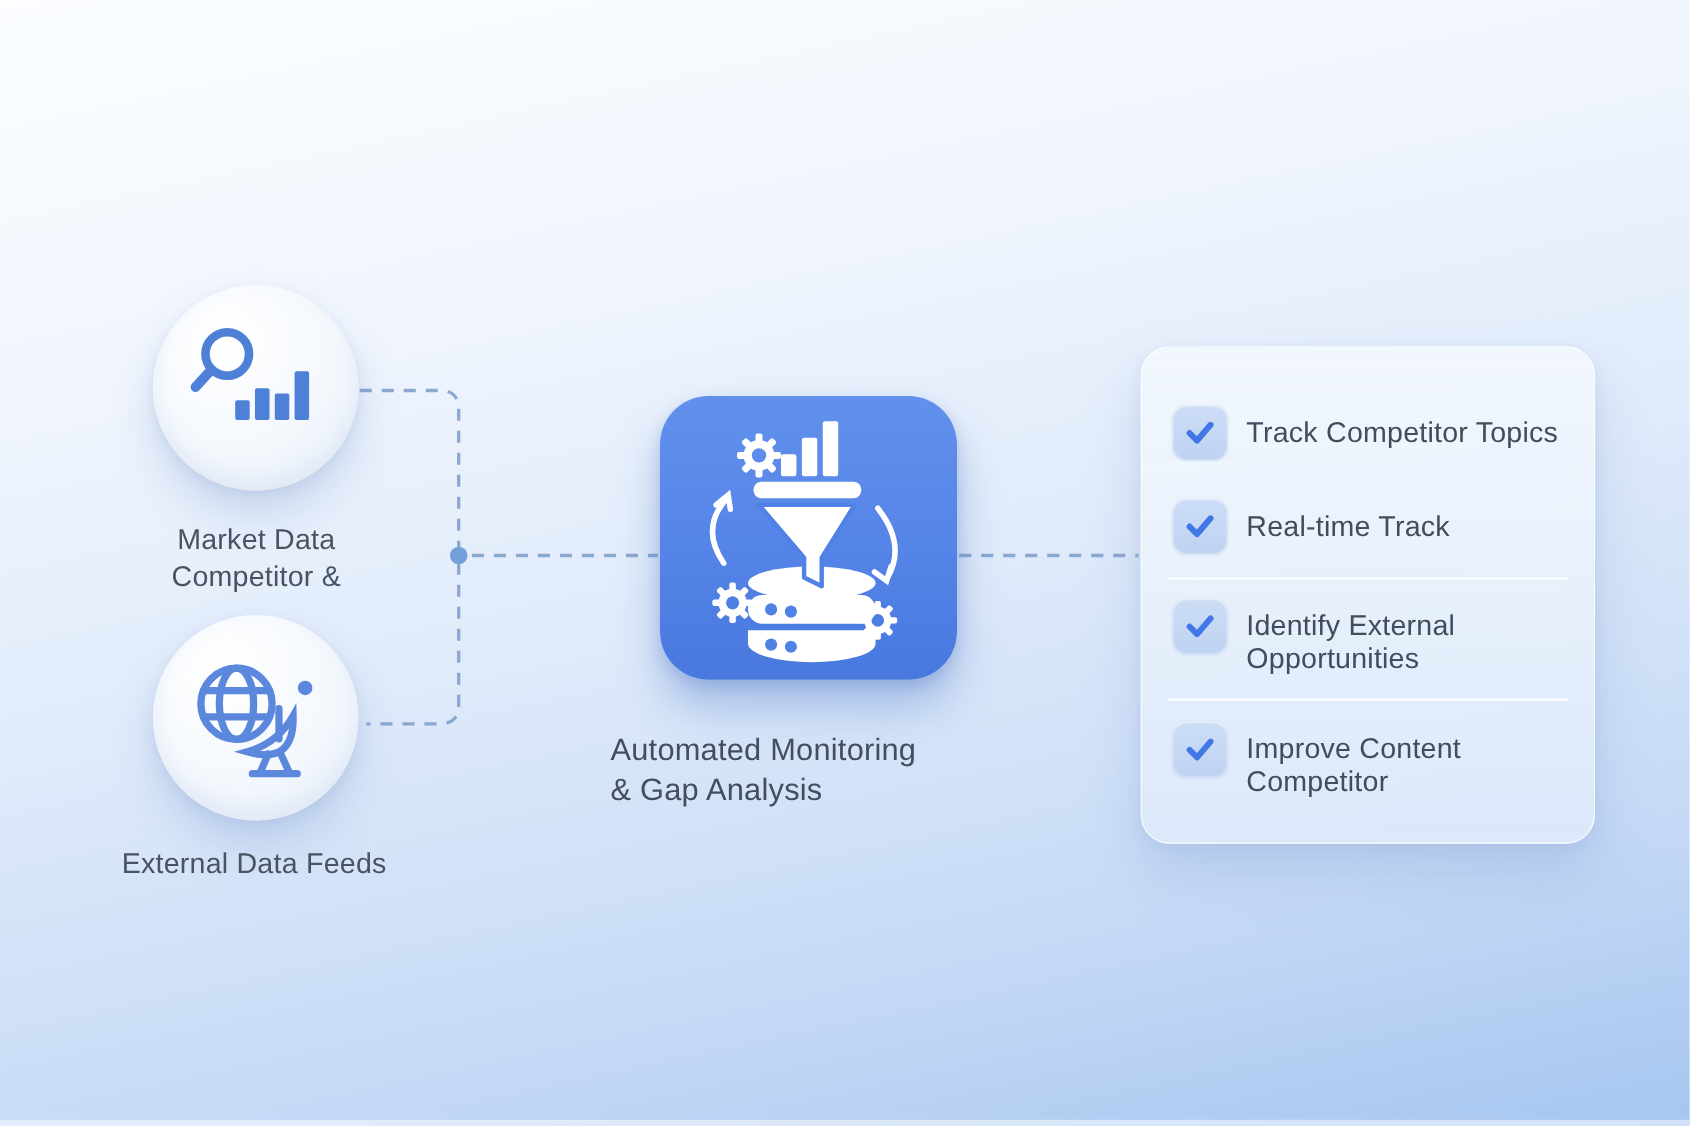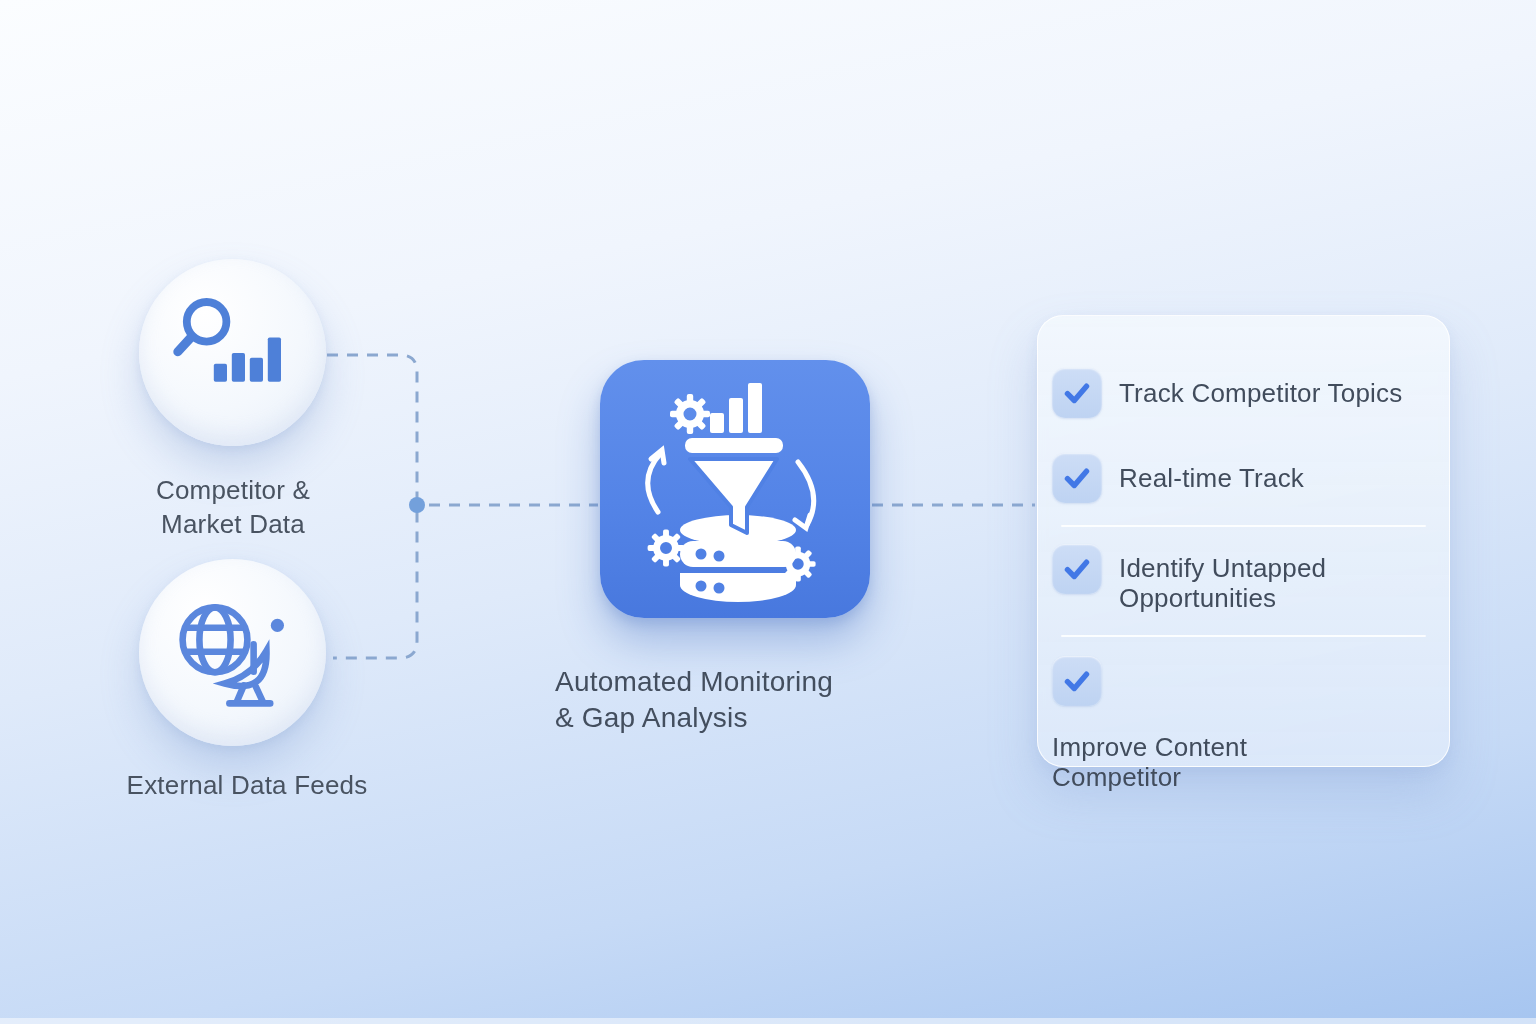--- a/index.html
+++ b/index.html
@@ -18,21 +18,21 @@
     box-shadow:0 22px 38px rgba(123,153,205,0.30), 0 4px 10px rgba(140,165,210,0.18), inset 0 -10px 18px rgba(195,210,235,0.30);
     display:flex;align-items:center;justify-content:center;
   }
   .circle-1{left:139px;top:259px;}
   .circle-2{left:139px;top:559px;}
   .node-label{
     position:absolute;width:340px;text-align:center;
     font-size:26px;line-height:34px;color:#495361;letter-spacing:0.2px;
   }
   .label-1{left:63px;top:473px;}
-  .label-2{left:77px;top:768px;}
+  .label-2{left:61px;top:768px;}
   .node-label span{display:block;}
   
   .process-tile{
     position:absolute;left:600px;top:360px;width:270px;height:258px;border-radius:44px;
     background:linear-gradient(180deg,#6290ec 0%,#5484e7 55%,#4878de 100%);
     box-shadow:0 24px 40px rgba(86,124,199,0.40), 0 6px 12px rgba(86,124,199,0.25);
     display:flex;align-items:center;justify-content:center;
   }
   .process-label{
     position:absolute;left:555px;top:664px;width:370px;
@@ -40,28 +40,28 @@
   }
   .process-label span{display:block;}
   
   .checklist-card{
     position:absolute;left:1037px;top:315px;width:411px;height:450px;border-radius:26px;
     background:linear-gradient(180deg,rgba(243,248,253,0.88) 0%,rgba(224,235,250,0.80) 100%);
     border:1.5px solid rgba(255,255,255,0.85);
     box-shadow:0 26px 48px rgba(125,155,210,0.28), 0 6px 14px rgba(140,165,215,0.16);
     backdrop-filter:blur(5px);
   }
-  .check-row{position:absolute;left:14px;right:20px;display:flex;gap:17px;}
+  .check-row{position:absolute;left:28px;right:20px;display:flex;gap:17px;}
   .check-row.one-line{align-items:center;height:50px;}
   .check-row.two-line{align-items:flex-start;}
   .check-row.two-line .check-text{margin-top:9px;}
   .row-1{top:52px;}
   .row-2{top:137px;}
   .row-3{top:228px;}
-  .row-4{top:340px;flex-direction:column;}
+  .row-4{top:340px;}
   .checkbox{
     flex:0 0 auto;width:50px;height:50px;border-radius:13px;
     background:linear-gradient(180deg,#cdddf6 0%,#bed3f2 100%);
     box-shadow:inset 0 1px 2px rgba(255,255,255,0.8), 0 1px 2px rgba(130,160,210,0.25);
     display:flex;align-items:center;justify-content:center;
   }
   .check-text{font-size:26px;line-height:30px;color:#414c5c;letter-spacing:0.2px;}
   .check-text span{display:block;}
   .divider{position:absolute;left:23px;right:23px;height:2px;background:rgba(255,255,255,0.85);border-radius:1px;}
   .divider-1{top:209px;}
@@ -89,22 +89,22 @@
       </g>
       <g fill="#4e80d8">
         <rect x="39" y="64" width="11" height="15" rx="1.5"></rect>
         <rect x="54" y="55" width="11" height="24" rx="1.5"></rect>
         <rect x="69" y="59" width="11" height="20" rx="1.5"></rect>
         <rect x="84" y="42" width="11" height="37" rx="1.5"></rect>
       </g>
     </svg>
   </div>
   <div class="node-label label-1">
+    <span>Market Data</span>
     <span>Competitor &amp;</span>
-    <span>Market Data</span>
   </div>
 
   <div class="node-circle circle-2">
     <svg width="132" height="132" viewBox="0 0 110 110">
       <g stroke="#5b87dd" fill="none" stroke-width="5.5">
         <circle cx="40" cy="44" r="27"></circle>
         <ellipse cx="40" cy="44" rx="13" ry="27"></ellipse>
         <line x1="16" y1="34" x2="64" y2="34"></line>
         <line x1="16" y1="54" x2="64" y2="54"></line>
       </g>
@@ -204,21 +204,21 @@
 
     <div class="divider divider-1"></div>
 
     <div class="check-row two-line row-3">
       <div class="checkbox">
         <svg width="34" height="34" viewBox="0 0 50 50">
           <polyline points="11,26 21,36 39,15" fill="none" stroke="#4278e6" stroke-width="8" stroke-linecap="round" stroke-linejoin="round"></polyline>
         </svg>
       </div>
       <div class="check-text">
-        <span>Identify Untapped</span>
+        <span>Identify External</span>
         <span>Opportunities</span>
       </div>
     </div>
 
     <div class="divider divider-2"></div>
 
     <div class="check-row two-line row-4">
       <div class="checkbox">
         <svg width="34" height="34" viewBox="0 0 50 50">
           <polyline points="11,26 21,36 39,15" fill="none" stroke="#4278e6" stroke-width="8" stroke-linecap="round" stroke-linejoin="round"></polyline>

